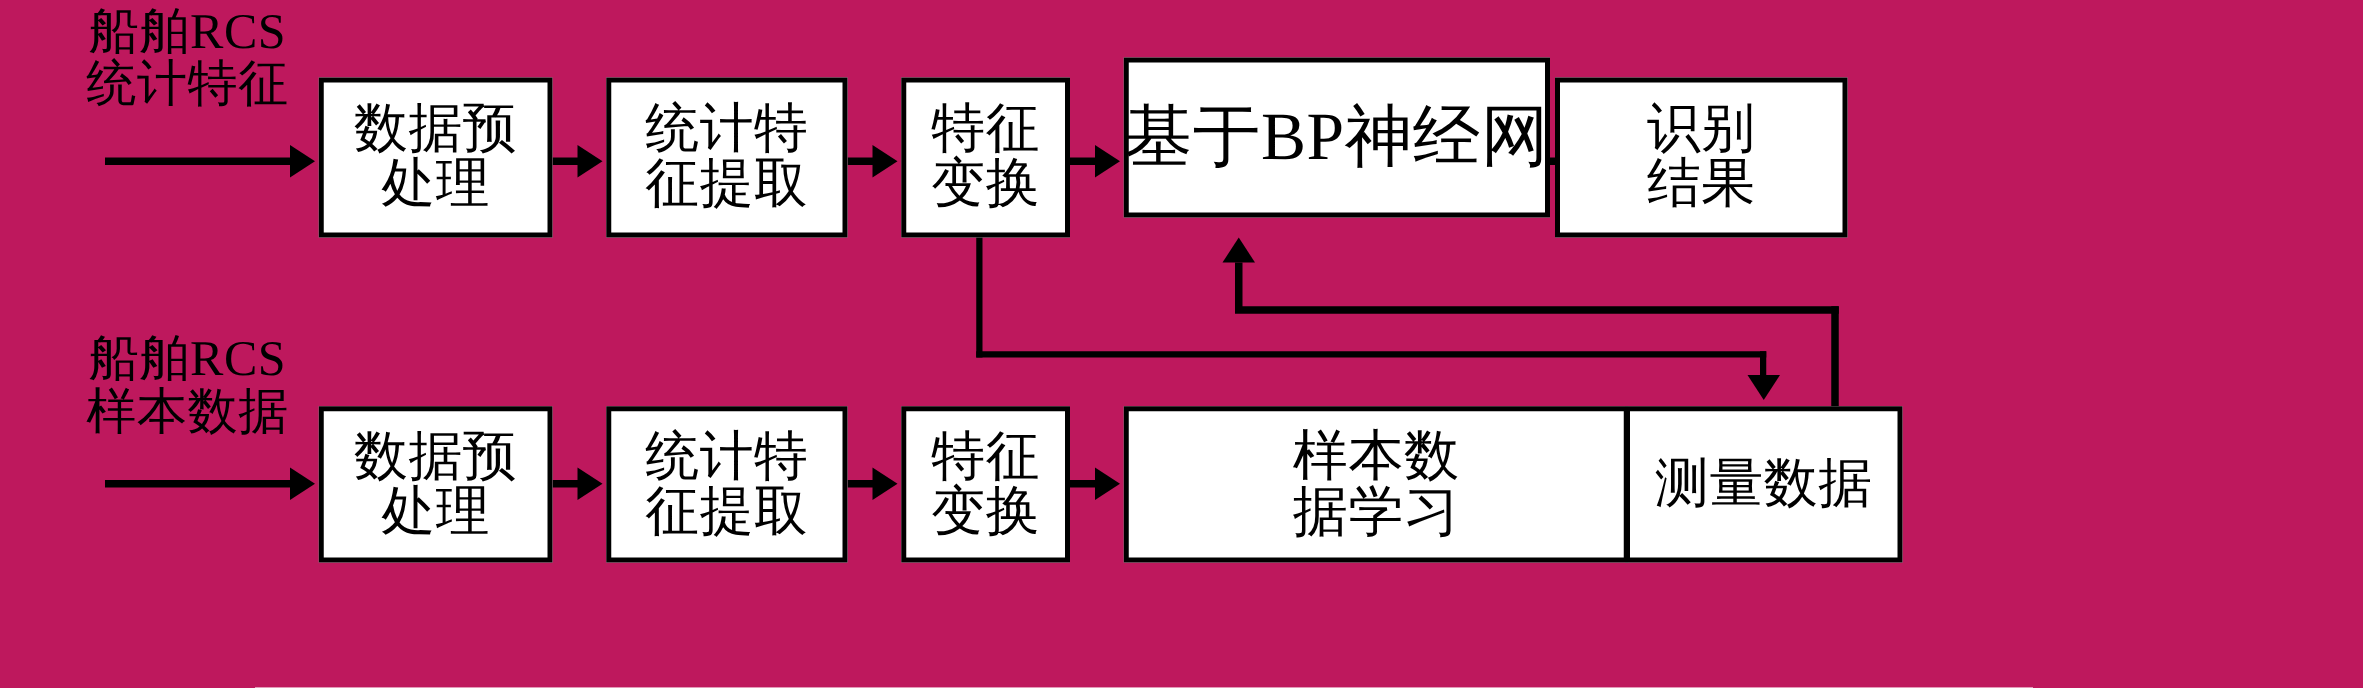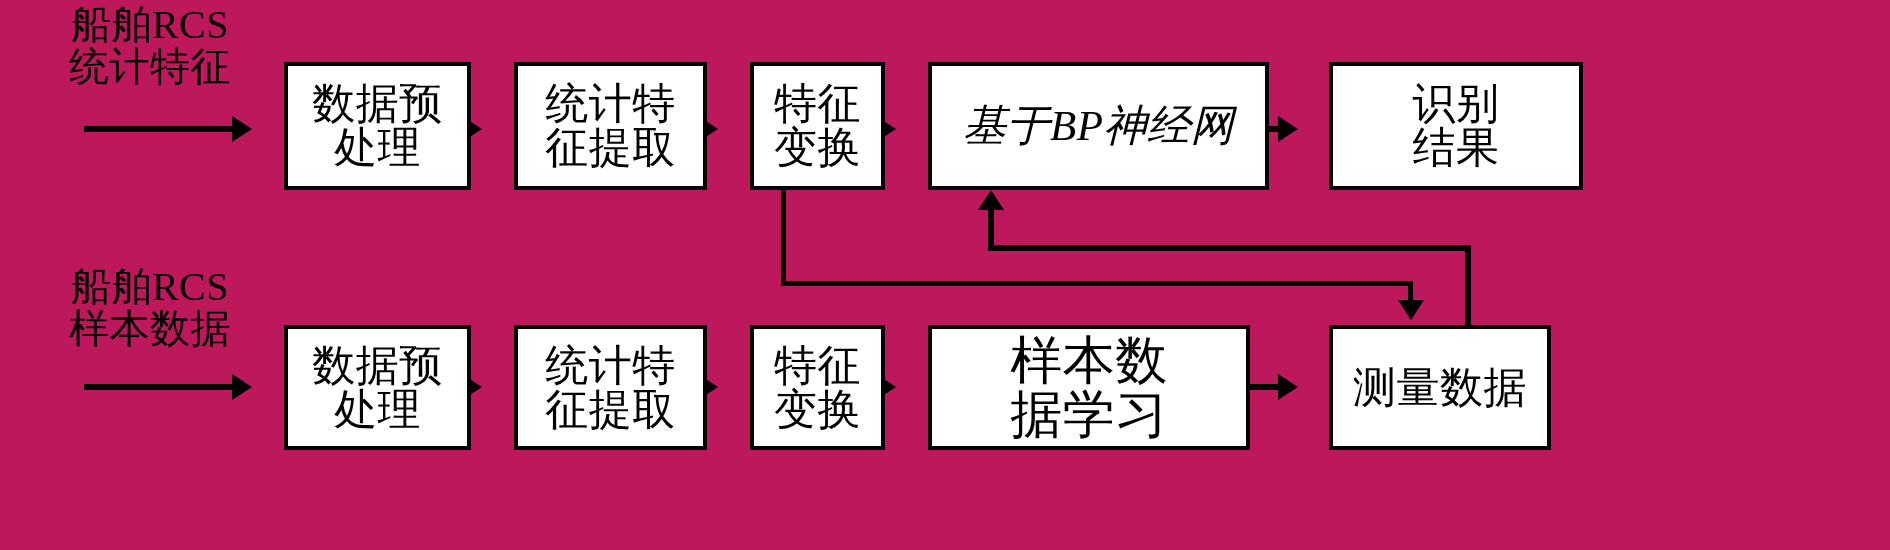--- a/index.html
+++ b/index.html
@@ -25,21 +25,20 @@
     border: 4px solid #000000;
     background: #ffffff;
     display: flex;
     flex-direction: column;
     align-items: center;
     justify-content: center;
     text-align: center;
     line-height: 1.02;
     letter-spacing: 0.5px;
     z-index: 3;
-    margin-left: 29px;
   }
   .node .ln {
     display: block;
     white-space: nowrap;
   }
   .lbl {
     position: absolute;
     text-align: center;
     line-height: 1.05;
     white-space: nowrap;
@@ -112,28 +111,28 @@
   <div class="arrow-r" style="left:698px; top:116px;"></div>
 
   <div class="node" style="left:721px; top:62px; width:135px; height:128px; font-size:43px;">
     <span class="ln">特征</span>
     <span class="ln">变换</span>
   </div>
 
   <div class="h-line" style="left:856px; top:126px; width:22px;"></div>
   <div class="arrow-r" style="left:876px; top:116px;"></div>
 
-  <div class="node" style="left:899px; top:62px; width:341px; height:128px; font-size:43px;font-style:italic;">
+  <div class="node" style="left:899px; top:46px; width:341px; height:128px; font-size:54px;">
     <span class="ln">基于BP神经网</span>
   </div>
 
   <div class="h-line" style="left:1240px; top:126px; width:42px;"></div>
   <div class="arrow-r" style="left:1278px; top:116px;"></div>
 
-  <div class="node" style="left:1300px; top:62px; width:254px; height:128px; font-size:43px;">
+  <div class="node" style="left:1244px; top:62px; width:234px; height:128px; font-size:43px;">
     <span class="ln">识别</span>
     <span class="ln">结果</span>
   </div>
 
   <div class="lbl" style="left:40px; top:266px; width:220px; font-size:40px;">
     <span class="ln">船舶RCS</span>
     <span class="ln">样本数据</span>
   </div>
 
   <div class="h-line" style="left:84px; top:384px; width:150px;"></div>
@@ -156,21 +155,21 @@
   <div class="arrow-r" style="left:698px; top:374px;"></div>
 
   <div class="node" style="left:721px; top:325px; width:135px; height:125px; font-size:43px;">
     <span class="ln">特征</span>
     <span class="ln">变换</span>
   </div>
 
   <div class="h-line" style="left:856px; top:384px; width:22px;"></div>
   <div class="arrow-r" style="left:876px; top:374px;"></div>
 
-  <div class="node" style="left:899px; top:325px; width:322px; height:125px; font-size:52px;align-items:center;">
+  <div class="node" style="left:899px; top:325px; width:404px; height:125px; font-size:44px;align-items:center;">
     <span class="ln">样本数</span>
     <span class="ln">据学习</span>
   </div>
 
   <div class="h-line" style="left:1240px; top:384px; width:42px;"></div>
   <div class="arrow-r" style="left:1278px; top:374px;"></div>
 
   <div class="node" style="left:1300px; top:325px; width:222px; height:125px; font-size:43px;">
     <span class="ln">测量数据</span>
   </div>

